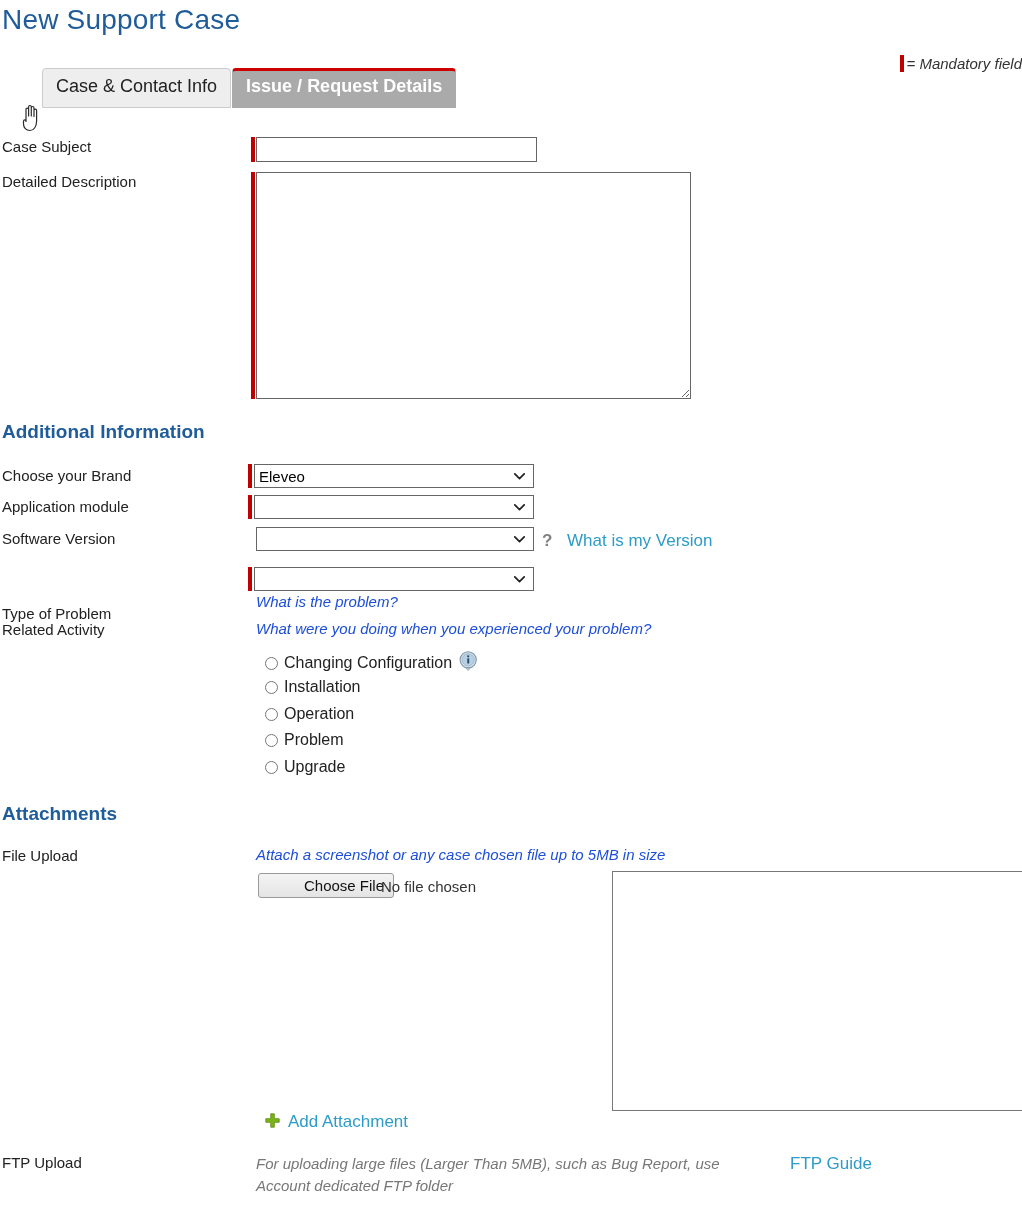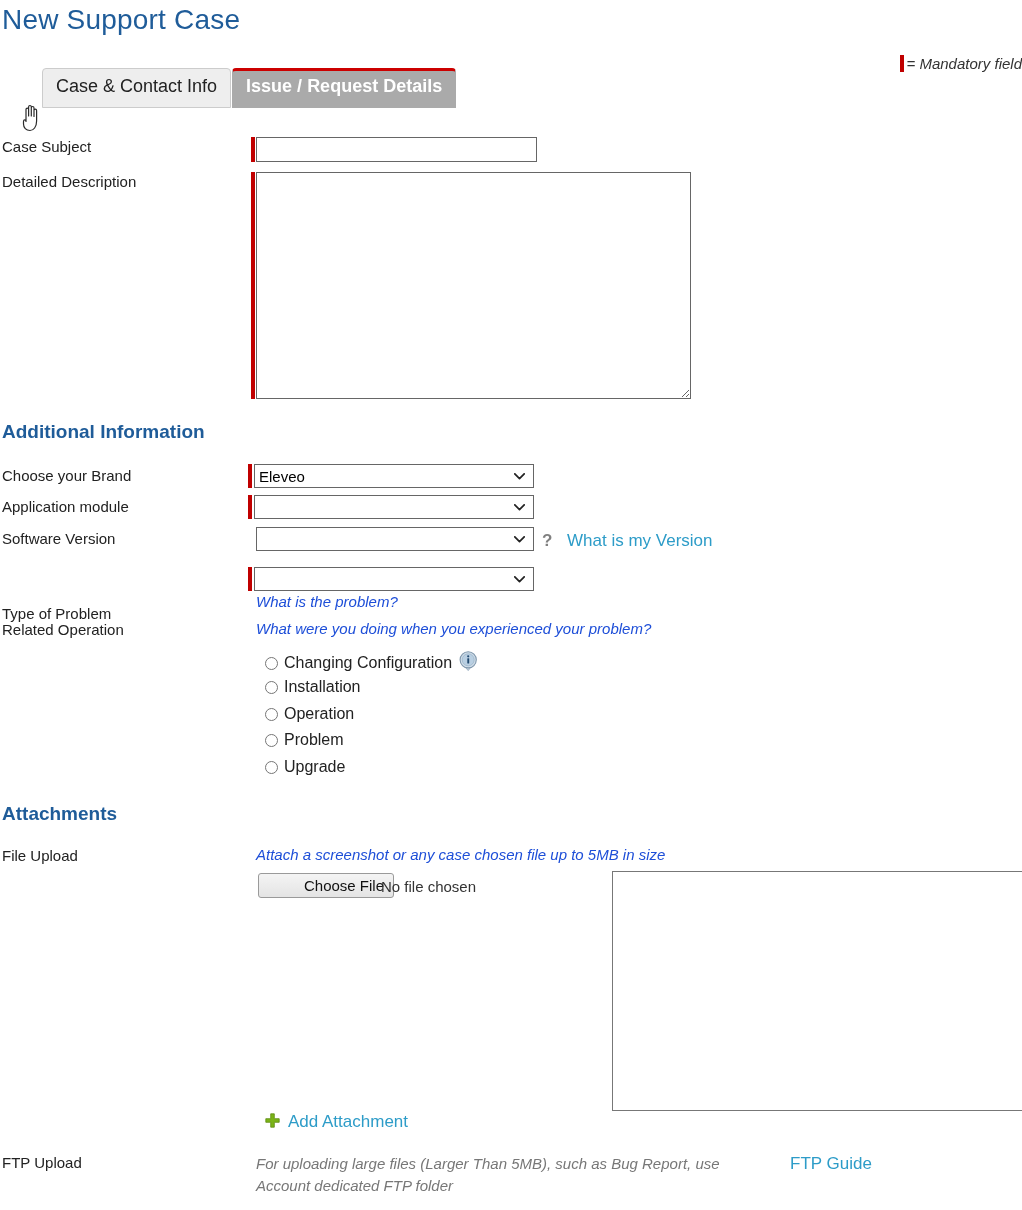--- a/index.html
+++ b/index.html
@@ -342,21 +342,21 @@
       <option></option>
     </select>
     <svg class="select-caret" viewBox="0 0 11 7">
       <path d="M0.8,0.8 L5.5,5.6 L10.2,0.8" fill="none" stroke="#222" stroke-width="1.7" stroke-linecap="round" stroke-linejoin="round"></path>
     </svg>
   </div>
   <div class="helper" style="left:256px; top:26px;">What is the problem?</div>
 </div>
 
 <div class="row" style="top:620px;">
-  <div class="label" style="top:1px;">Related Operation</div>
+  <div class="label" style="top:1px;">Related Activity</div>
   <div class="helper" style="left:256px; top:0px;">What were you doing when you experienced your problem?</div>
 
   <div class="radio-row" style="top:31px;">
     <input type="radio" name="related-activity" style="">
     <span class="radio-label">Changing Configuration</span>
     <span class="info-icon">
       <svg width="19" height="21" viewBox="0 0 19 21">
         <path d="M9.2,19.6 L5.6,15.4 L12.5,15.4 Z" fill="#c9d6e2" stroke="#8fa6ba" stroke-width="0.8"></path>
         <circle cx="9.2" cy="8.8" r="8.1" fill="#cfdce8" stroke="#7f97ac" stroke-width="1.1"></circle>
         <circle cx="9.2" cy="8.8" r="6" fill="#b9cfe2" stroke="#9ab3c7" stroke-width="0.7"></circle>

